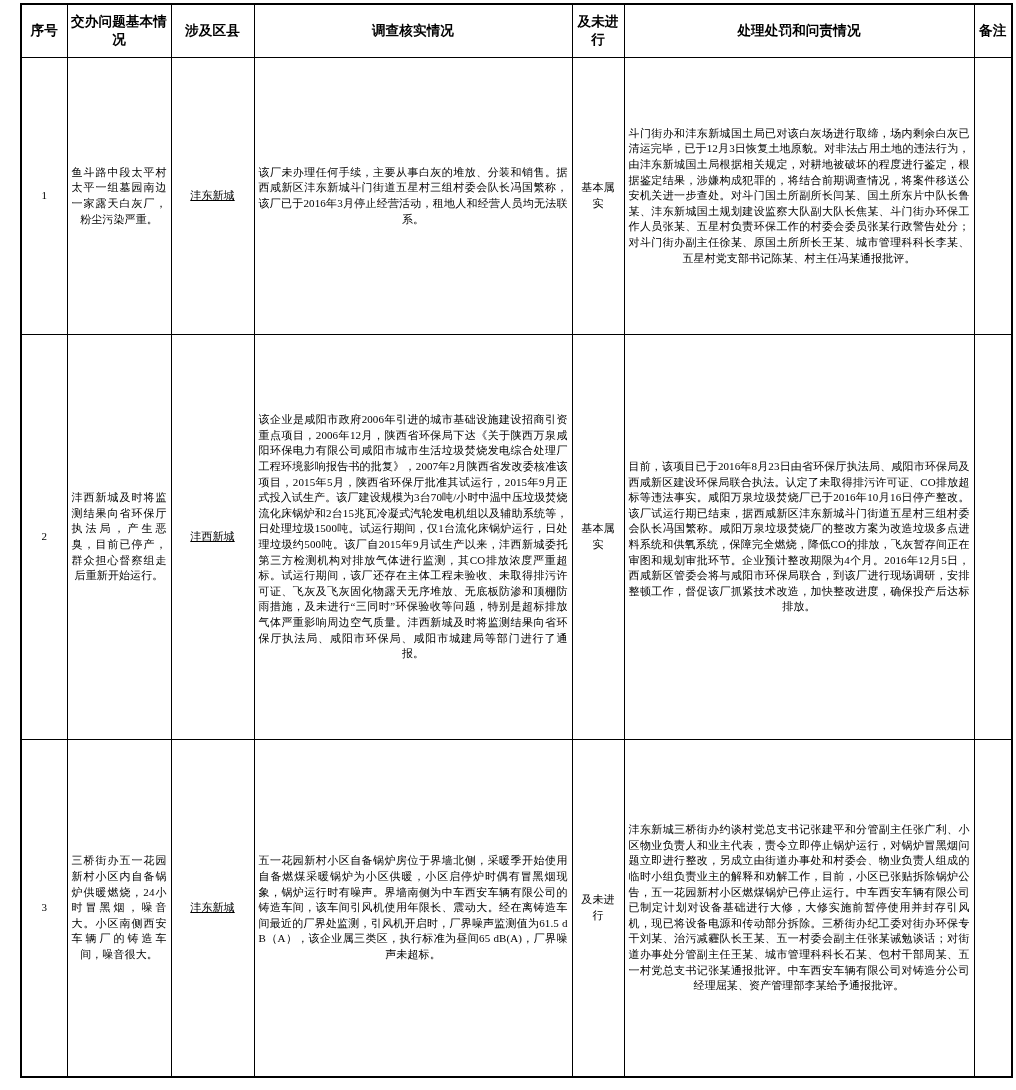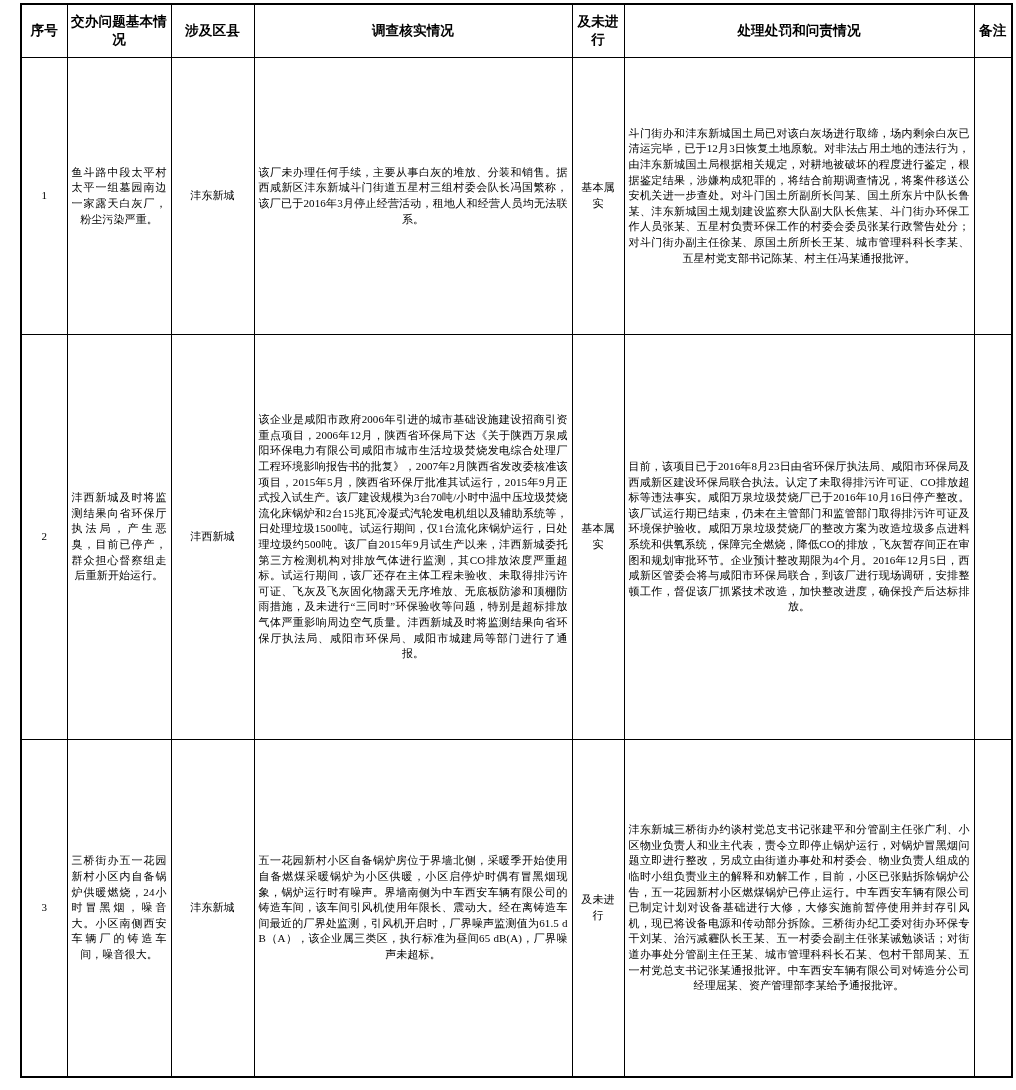--- a/index.html
+++ b/index.html
@@ -56,21 +56,21 @@
   thead th.h-seq,
   thead th.h-true,
   thead th.h-remark { padding-left: 1px; padding-right: 1px; }
 
   td.cell-seq,
   td.cell-district,
   td.cell-true {
     text-align: center;
   }
   td.cell-seq { font-size: 13px; }
-  td.cell-district { font-size: 13.4px; }
+  td.cell-district { font-size: 13.4px; text-decoration: underline; }
   td.cell-true {
     font-size: 13.4px;
     line-height: 1.45;
   }
   td.cell-issue {
     text-align: justify;
     text-align-last: center;
     font-size: 13.2px;
     line-height: 1.5;
   }
@@ -120,21 +120,21 @@
         <td class="cell-true">基本属实</td>
         <td class="cell-body">斗门街办和沣东新城国土局已对该白灰场进行取缔，场内剩余白灰已清运完毕，已于12月3日恢复土地原貌。对非法占用土地的违法行为，由沣东新城国土局根据相关规定，对耕地被破坏的程度进行鉴定，根据鉴定结果，涉嫌构成犯罪的，将结合前期调查情况，将案件移送公安机关进一步查处。对斗门国土所副所长闫某、国土所东片中队长鲁某、沣东新城国土规划建设监察大队副大队长焦某、斗门街办环保工作人员张某、五星村负责环保工作的村委会委员张某行政警告处分；对斗门街办副主任徐某、原国土所所长王某、城市管理科科长李某、五星村党支部书记陈某、村主任冯某通报批评。</td>
         <td class="cell-remark"></td>
       </tr>
       <tr class="row-2">
         <td class="cell-seq">2</td>
         <td class="cell-issue">沣西新城及时将监测结果向省环保厅执法局，产生恶臭，目前已停产，群众担心督察组走后重新开始运行。</td>
         <td class="cell-district">沣西新城</td>
         <td class="cell-body">该企业是咸阳市政府2006年引进的城市基础设施建设招商引资重点项目，2006年12月，陕西省环保局下达《关于陕西万泉咸阳环保电力有限公司咸阳市城市生活垃圾焚烧发电综合处理厂工程环境影响报告书的批复》，2007年2月陕西省发改委核准该项目，2015年5月，陕西省环保厅批准其试运行，2015年9月正式投入试生产。该厂建设规模为3台70吨/小时中温中压垃圾焚烧流化床锅炉和2台15兆瓦冷凝式汽轮发电机组以及辅助系统等，日处理垃圾1500吨。试运行期间，仅1台流化床锅炉运行，日处理垃圾约500吨。该厂自2015年9月试生产以来，沣西新城委托第三方检测机构对排放气体进行监测，其CO排放浓度严重超标。试运行期间，该厂还存在主体工程未验收、未取得排污许可证、飞灰及飞灰固化物露天无序堆放、无底板防渗和顶棚防雨措施，及未进行“三同时”环保验收等问题，特别是超标排放气体严重影响周边空气质量。沣西新城及时将监测结果向省环保厅执法局、咸阳市环保局、咸阳市城建局等部门进行了通报。</td>
         <td class="cell-true">基本属实</td>
-        <td class="cell-body">目前，该项目已于2016年8月23日由省环保厅执法局、咸阳市环保局及西咸新区建设环保局联合执法。认定了未取得排污许可证、CO排放超标等违法事实。咸阳万泉垃圾焚烧厂已于2016年10月16日停产整改。该厂试运行期已结束，仍未在主管部门和监管部门取得排污许可证及环境保护验收。咸阳万泉垃圾焚烧厂的整改方案为改造垃圾多点进料系统和供氧系统，保障完全燃烧，降低CO的排放，飞灰暂存间正在审图和规划审批环节。企业预计整改期限为4个月。2016年12月5日，西咸新区管委会将与咸阳市环保局联合，到该厂进行现场调研，安排整顿工作，督促该厂抓紧技术改造，加快整改进度，确保投产后达标排放。</td>
+        <td class="cell-body">目前，该项目已于2016年8月23日由省环保厅执法局、咸阳市环保局及西咸新区建设环保局联合执法。认定了未取得排污许可证、CO排放超标等违法事实。咸阳万泉垃圾焚烧厂已于2016年10月16日停产整改。该厂试运行期已结束，据西咸新区沣东新城斗门街道五星村三组村委会队长冯国繁称。咸阳万泉垃圾焚烧厂的整改方案为改造垃圾多点进料系统和供氧系统，保障完全燃烧，降低CO的排放，飞灰暂存间正在审图和规划审批环节。企业预计整改期限为4个月。2016年12月5日，西咸新区管委会将与咸阳市环保局联合，到该厂进行现场调研，安排整顿工作，督促该厂抓紧技术改造，加快整改进度，确保投产后达标排放。</td>
         <td class="cell-remark"></td>
       </tr>
       <tr class="row-3">
         <td class="cell-seq">3</td>
         <td class="cell-issue">三桥街办五一花园新村小区内自备锅炉供暖燃烧，24小时冒黑烟，噪音大。小区南侧西安车辆厂的铸造车间，噪音很大。</td>
         <td class="cell-district">沣东新城</td>
         <td class="cell-body">五一花园新村小区自备锅炉房位于界墙北侧，采暖季开始使用自备燃煤采暖锅炉为小区供暖，小区启停炉时偶有冒黑烟现象，锅炉运行时有噪声。界墙南侧为中车西安车辆有限公司的铸造车间，该车间引风机使用年限长、震动大。经在离铸造车间最近的厂界处监测，引风机开启时，厂界噪声监测值为61.5 dB（A），该企业属三类区，执行标准为昼间65 dB(A)，厂界噪声未超标。</td>
         <td class="cell-true">及未进行</td>
         <td class="cell-body">沣东新城三桥街办约谈村党总支书记张建平和分管副主任张广利、小区物业负责人和业主代表，责令立即停止锅炉运行，对锅炉冒黑烟问题立即进行整改，另成立由街道办事处和村委会、物业负责人组成的临时小组负责业主的解释和劝解工作，目前，小区已张贴拆除锅炉公告，五一花园新村小区燃煤锅炉已停止运行。中车西安车辆有限公司已制定计划对设备基础进行大修，大修实施前暂停使用并封存引风机，现已将设备电源和传动部分拆除。三桥街办纪工委对街办环保专干刘某、治污减霾队长王某、五一村委会副主任张某诫勉谈话；对街道办事处分管副主任王某、城市管理科科长石某、包村干部周某、五一村党总支书记张某通报批评。中车西安车辆有限公司对铸造分公司经理屈某、资产管理部李某给予通报批评。</td>
         <td class="cell-remark"></td>

